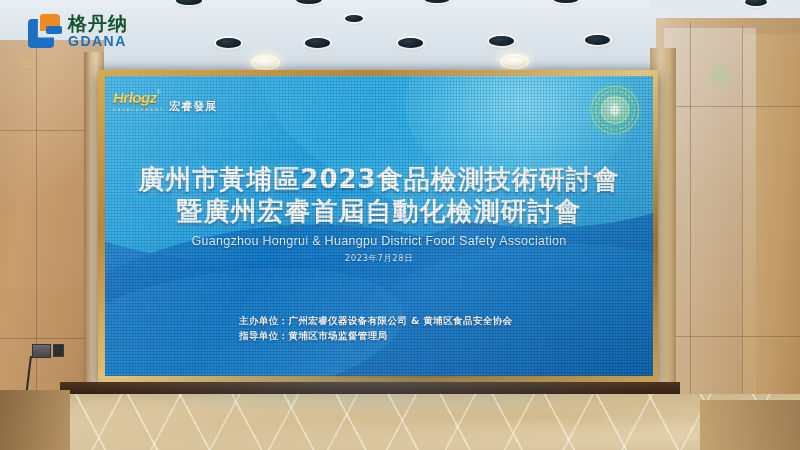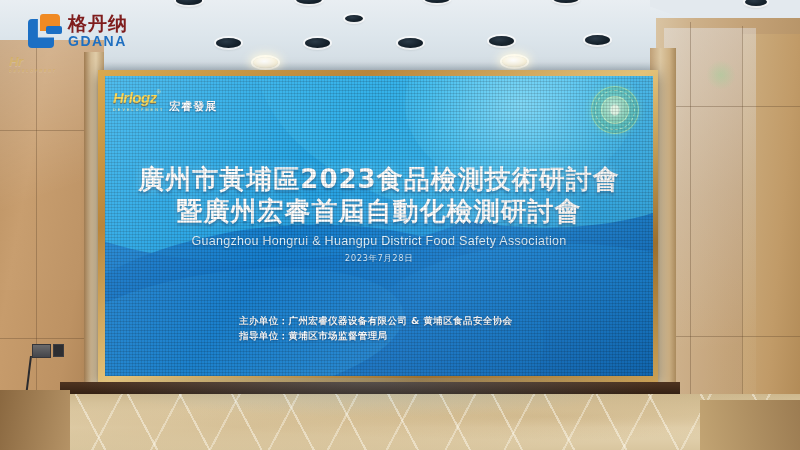--- a/index.html
+++ b/index.html
@@ -210,21 +210,21 @@
     position:absolute;left:53px;top:344px;width:9px;height:11px;
     background:#2e2e31;border:1px solid #3c3c40;
   }
   .cable{
     position:absolute;left:30px;top:356px;width:2px;height:40px;
     background:#2b2b2e;transform:rotate(7deg);transform-origin:top;
   }
 
   
   .wall-reflect{
-    position:absolute;left:9px;top:54px;font-size:13px;font-weight:bold;font-style:italic;
+    position:absolute;left:20px;top:54px;font-size:13px;font-weight:bold;font-style:italic;
     color:rgba(214,175,70,.50);letter-spacing:-.5px;
     text-shadow:0 1px 1px rgba(255,255,255,.18);
   }
   .wall-reflect small{display:block;font-size:3.4px;letter-spacing:2px;color:rgba(214,175,70,.42);}
   .wall-reflect-r{
     position:absolute;left:706px;top:60px;width:30px;height:30px;border-radius:50%;
     background:radial-gradient(circle,rgba(150,210,150,.42),rgba(150,210,150,0) 70%);
   }
 
   
@@ -239,21 +239,21 @@
     background:#1b6fc4;
     clip-path:polygon(0 0,38% 0,38% 64%,100% 64%,100% 100%,0 100%);
     border-radius:4px;
   }
   .wm-bar{
     position:absolute;left:18px;top:12px;width:16px;height:8px;background:#1b6fc4;border-radius:2px;
   }
   .wm-text{line-height:1;}
   .wm-cn{
     font-family:"DejaVu Sans","Liberation Sans",sans-serif;
-    font-size:19px;font-weight:bold;color:#7f1d1d;letter-spacing:1px;display:block;
+    font-size:19px;font-weight:bold;color:#14532d;letter-spacing:1px;display:block;
   }
   .wm-en{
     font-size:14px;font-weight:bold;color:#1f6fc0;letter-spacing:1.5px;display:block;margin-top:1px;
   }
 </style>
 </head>
 <body>
 
 <div id="scene">
 

